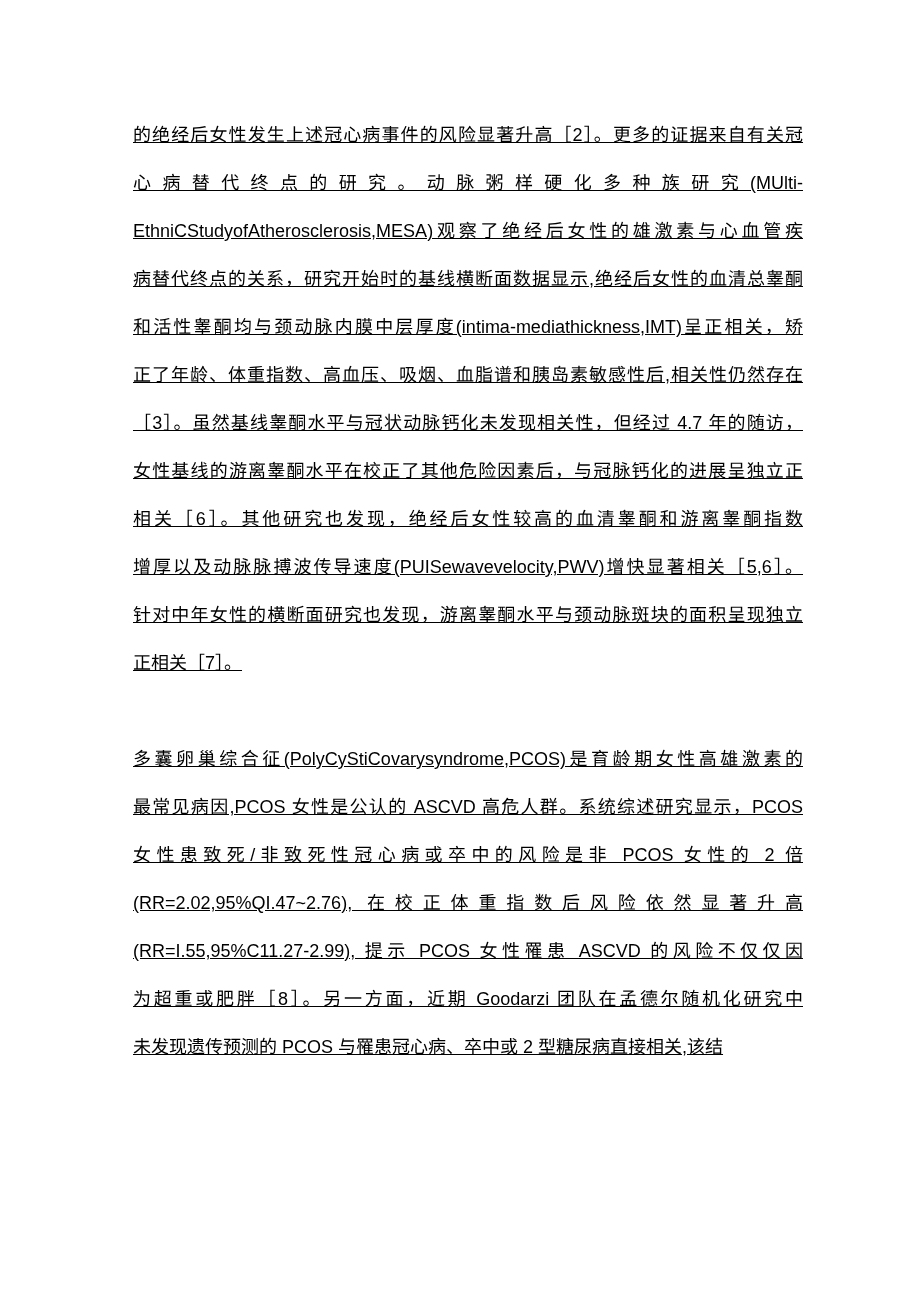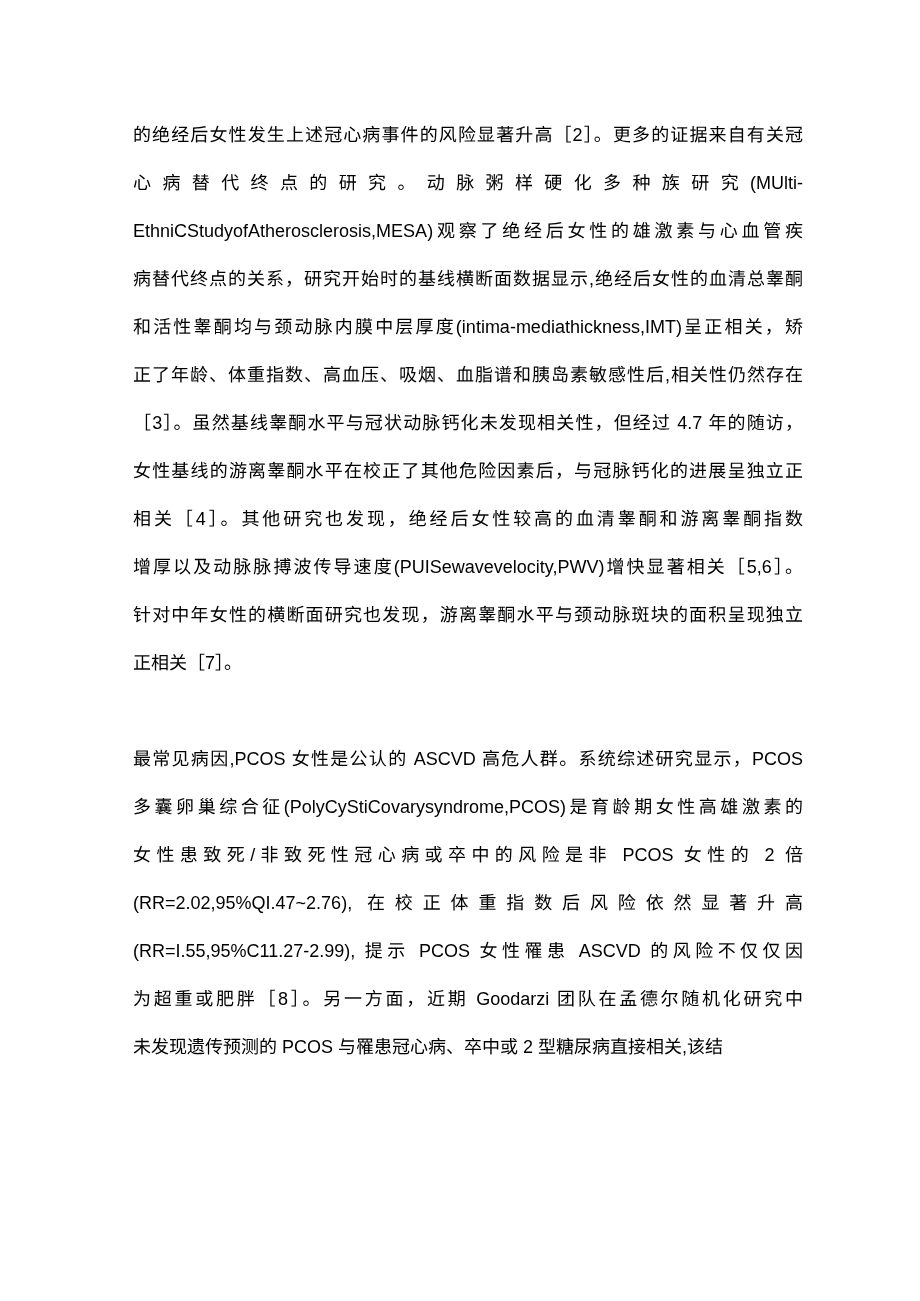--- a/index.html
+++ b/index.html
@@ -30,48 +30,49 @@
   }
   .line {
     height: 48px;
     line-height: 48px;
     overflow: hidden;
     text-align: justify;
     text-align-last: justify;
     text-justify: inter-ideograph;
     white-space: normal;
     letter-spacing: 0;
+    text-decoration: underline;
   }
   .line.para-end {
     text-align-last: left;
   }
 </style>
 </head>
 <body>
 
 <div class="page">
 
   <div class="paragraph">
     <div class="line">的绝经后女性发生上述冠心病事件的风险显著升高［2］。更多的证据来自有关冠</div>
     <div class="line">心病替代终点的研究。动脉粥样硬化多种族研究(MUlti-</div>
     <div class="line">EthniCStudyofAtherosclerosis,MESA)观察了绝经后女性的雄激素与心血管疾</div>
     <div class="line">病替代终点的关系，研究开始时的基线横断面数据显示,绝经后女性的血清总睾酮</div>
     <div class="line">和活性睾酮均与颈动脉内膜中层厚度(intima-mediathickness,IMT)呈正相关，矫</div>
     <div class="line">正了年龄、体重指数、高血压、吸烟、血脂谱和胰岛素敏感性后,相关性仍然存在</div>
     <div class="line">［3］。虽然基线睾酮水平与冠状动脉钙化未发现相关性，但经过 4.7 年的随访，</div>
     <div class="line">女性基线的游离睾酮水平在校正了其他危险因素后，与冠脉钙化的进展呈独立正</div>
-    <div class="line">相关［4］。其他研究也发现，绝经后女性较高的血清睾酮和游离睾酮指数</div>
+    <div class="line">相关［6］。其他研究也发现，绝经后女性较高的血清睾酮和游离睾酮指数</div>
     <div class="line">增厚以及动脉脉搏波传导速度(PUISewavevelocity,PWV)增快显著相关［5,6］。</div>
     <div class="line">针对中年女性的横断面研究也发现，游离睾酮水平与颈动脉斑块的面积呈现独立</div>
     <div class="line para-end">正相关［7］。</div>
   </div>
 
   <div class="paragraph">
+    <div class="line">多囊卵巢综合征(PolyCyStiCovarysyndrome,PCOS)是育龄期女性高雄激素的</div>
     <div class="line">最常见病因,PCOS 女性是公认的 ASCVD 高危人群。系统综述研究显示，PCOS</div>
-    <div class="line">多囊卵巢综合征(PolyCyStiCovarysyndrome,PCOS)是育龄期女性高雄激素的</div>
     <div class="line">女性患致死/非致死性冠心病或卒中的风险是非 PCOS 女性的 2 倍</div>
     <div class="line">(RR=2.02,95%QI.47~2.76), 在校正体重指数后风险依然显著升高</div>
     <div class="line">(RR=I.55,95%C11.27-2.99), 提示 PCOS 女性罹患 ASCVD 的风险不仅仅因</div>
     <div class="line">为超重或肥胖［8］。另一方面，近期 Goodarzi 团队在孟德尔随机化研究中</div>
     <div class="line para-end">未发现遗传预测的 PCOS 与罹患冠心病、卒中或 2 型糖尿病直接相关,该结</div>
   </div>
 
 </div>
 
 </body></html>

